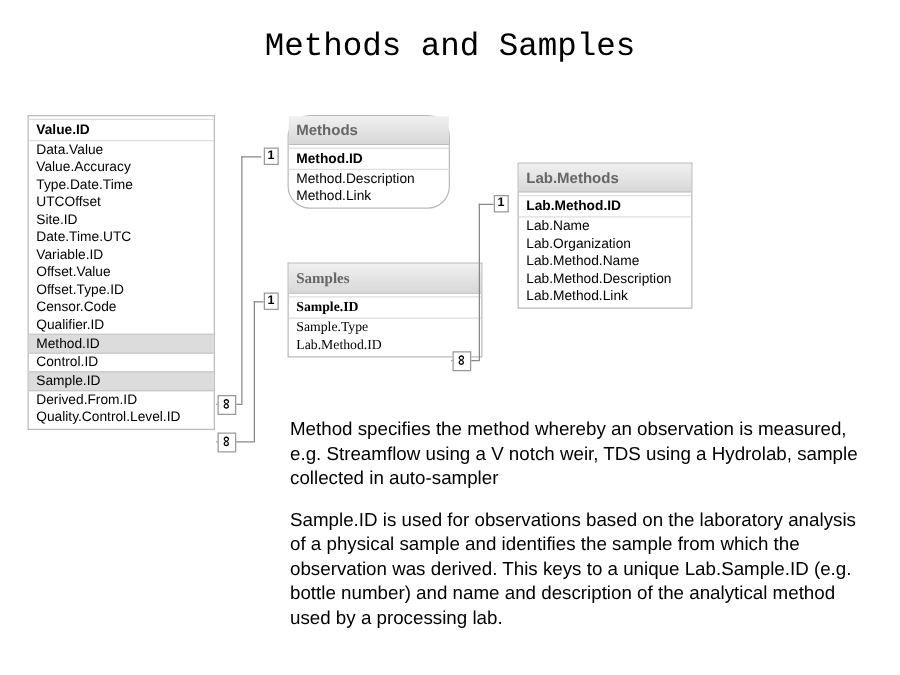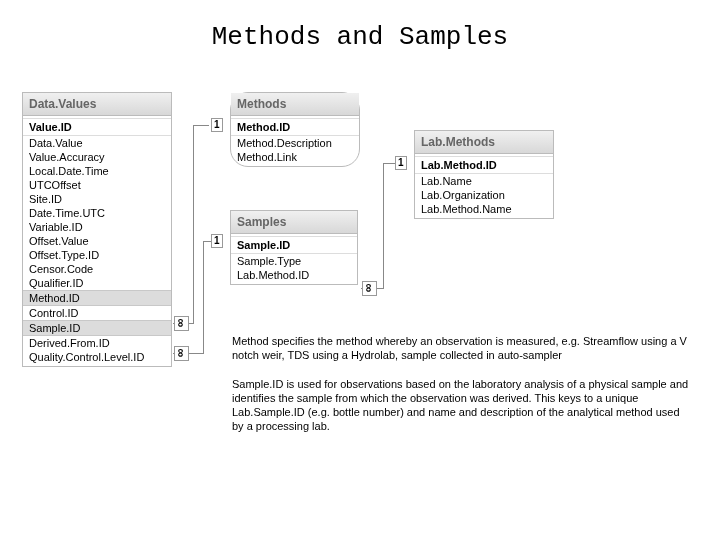--- a/index.html
+++ b/index.html
@@ -65,43 +65,42 @@
   .conn {
     position: absolute;
     background: #888;
   }
   .paras {
     position: absolute;
     left: 232px;
     top: 334px;
     width: 462px;
     font-family: Arial, sans-serif;
-    font-size: 11px;
+    font-size: 15px;
     line-height: 1.3;
   }
   .paras p { margin: 0 0 14px 0; }
   .inf {
     display: inline-block;
     transform: rotate(90deg);
     font-size: 12px;
   }
 </style>
 </head>
 <body>
 
 <div class="title">Methods and Samples</div>
 
 <div class="table" style="left:22px; top:92px; width:150px;">
-  <div class="table-header">Data.Values</div>
   <div class="table-body">
     <div class="row pk">Value.ID</div>
     <div>
         <div class="row">Data.Value</div>
         <div class="row">Value.Accuracy</div>
-        <div class="row">Local.Date.Time</div>
+        <div class="row">Type.Date.Time</div>
         <div class="row">UTCOffset</div>
         <div class="row">Site.ID</div>
         <div class="row">Date.Time.UTC</div>
         <div class="row">Variable.ID</div>
         <div class="row">Offset.Value</div>
         <div class="row">Offset.Type.ID</div>
         <div class="row">Censor.Code</div>
         <div class="row">Qualifier.ID</div>
         <div class="row hl">Method.ID</div>
         <div class="row">Control.ID</div>
@@ -116,39 +115,41 @@
   <div class="table-header">Methods</div>
   <div class="table-body">
     <div class="row pk">Method.ID</div>
     <div>
         <div class="row">Method.Description</div>
         <div class="row">Method.Link</div>
       </div>
   </div>
 </div>
 
-<div class="table" style="left:230px; top:210px; width:128px;">
+<div class="table" style="left:230px; top:210px; width:156px;font-family:Liberation Serif, serif;">
   <div class="table-header">Samples</div>
   <div class="table-body">
     <div class="row pk">Sample.ID</div>
     <div>
         <div class="row">Sample.Type</div>
         <div class="row">Lab.Method.ID</div>
       </div>
   </div>
 </div>
 
 <div class="table" style="left:414px; top:130px; width:140px;">
   <div class="table-header">Lab.Methods</div>
   <div class="table-body">
     <div class="row pk">Lab.Method.ID</div>
     <div>
         <div class="row">Lab.Name</div>
         <div class="row">Lab.Organization</div>
         <div class="row">Lab.Method.Name</div>
+        <div class="row">Lab.Method.Description</div>
+        <div class="row">Lab.Method.Link</div>
       </div>
   </div>
 </div>
 
 <div class="conn" style="left:173px; top:323px; width:20px; height:1px;"></div>
 <div class="conn" style="left:193px; top:125px; width:1px; height:199px;"></div>
 <div class="conn" style="left:193px; top:125px; width:16px; height:1px;"></div>
 <div class="card" style="left:174px; top:316px;"><span class="inf">∞</span></div>
 <div class="card" style="left:211px; top:118px;">1</div>
 

